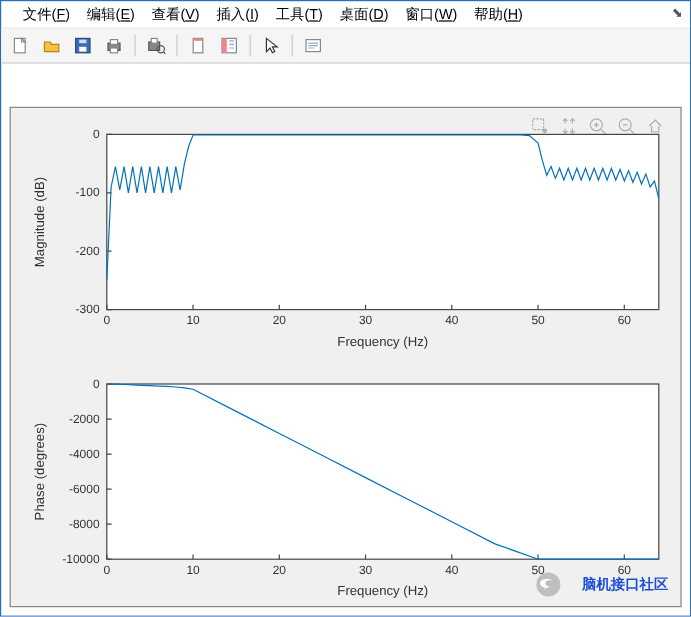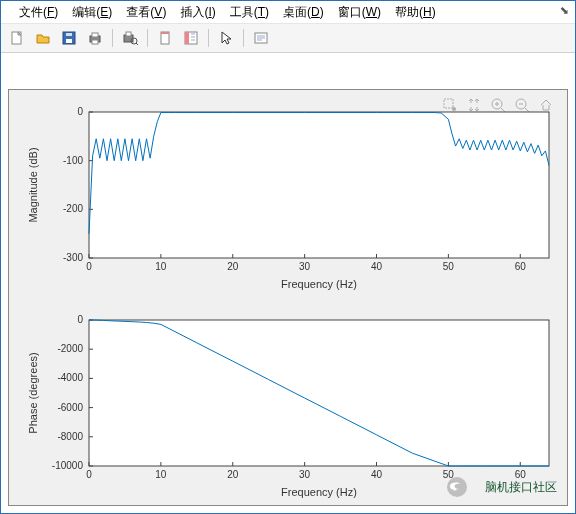--- a/index.html
+++ b/index.html
@@ -18,21 +18,21 @@
   .tb-sep{width:1px;height:18px;background:#c8c8c8;margin:0 3px}
   .figarea{position:absolute;left:7px;right:7px;top:88px;bottom:7px;background:#f0f0f0;border:1px solid #888}
   .axtools{position:absolute;right:12px;top:6px;display:flex;gap:6px}
   .axtool{width:18px;height:18px;display:flex;align-items:center;justify-content:center;opacity:.55}
   .axtool svg{display:block}
   svg.axes{position:absolute}
   .axlabel{font-size:11px;fill:#333;font-family:Arial,sans-serif}
   .ticklabel{font-size:10px;fill:#333;font-family:Arial,sans-serif}
   .plot-line{fill:none;stroke:#0072bd;stroke-width:1}
   .plot-box{fill:#fff;stroke:#444;stroke-width:1}
-  .watermark{position:absolute;right:10px;bottom:8px;display:flex;align-items:center;gap:18px;font-size:12px;color:#14532d;font-weight:400}
+  .watermark{position:absolute;right:10px;bottom:8px;display:flex;align-items:center;gap:18px;font-size:12px;color:#1d4ed8;font-weight:700}
   .wm-icon{width:20px;height:20px;border-radius:50%;background:#bfbfbf;display:flex;align-items:center;justify-content:center}
 </style>
 </head>
 <body>
 
 <div class="window">
 
 
   <div class="menubar">
     <span class="menu-item"><span>文件</span>(<u>F</u>)</span>

